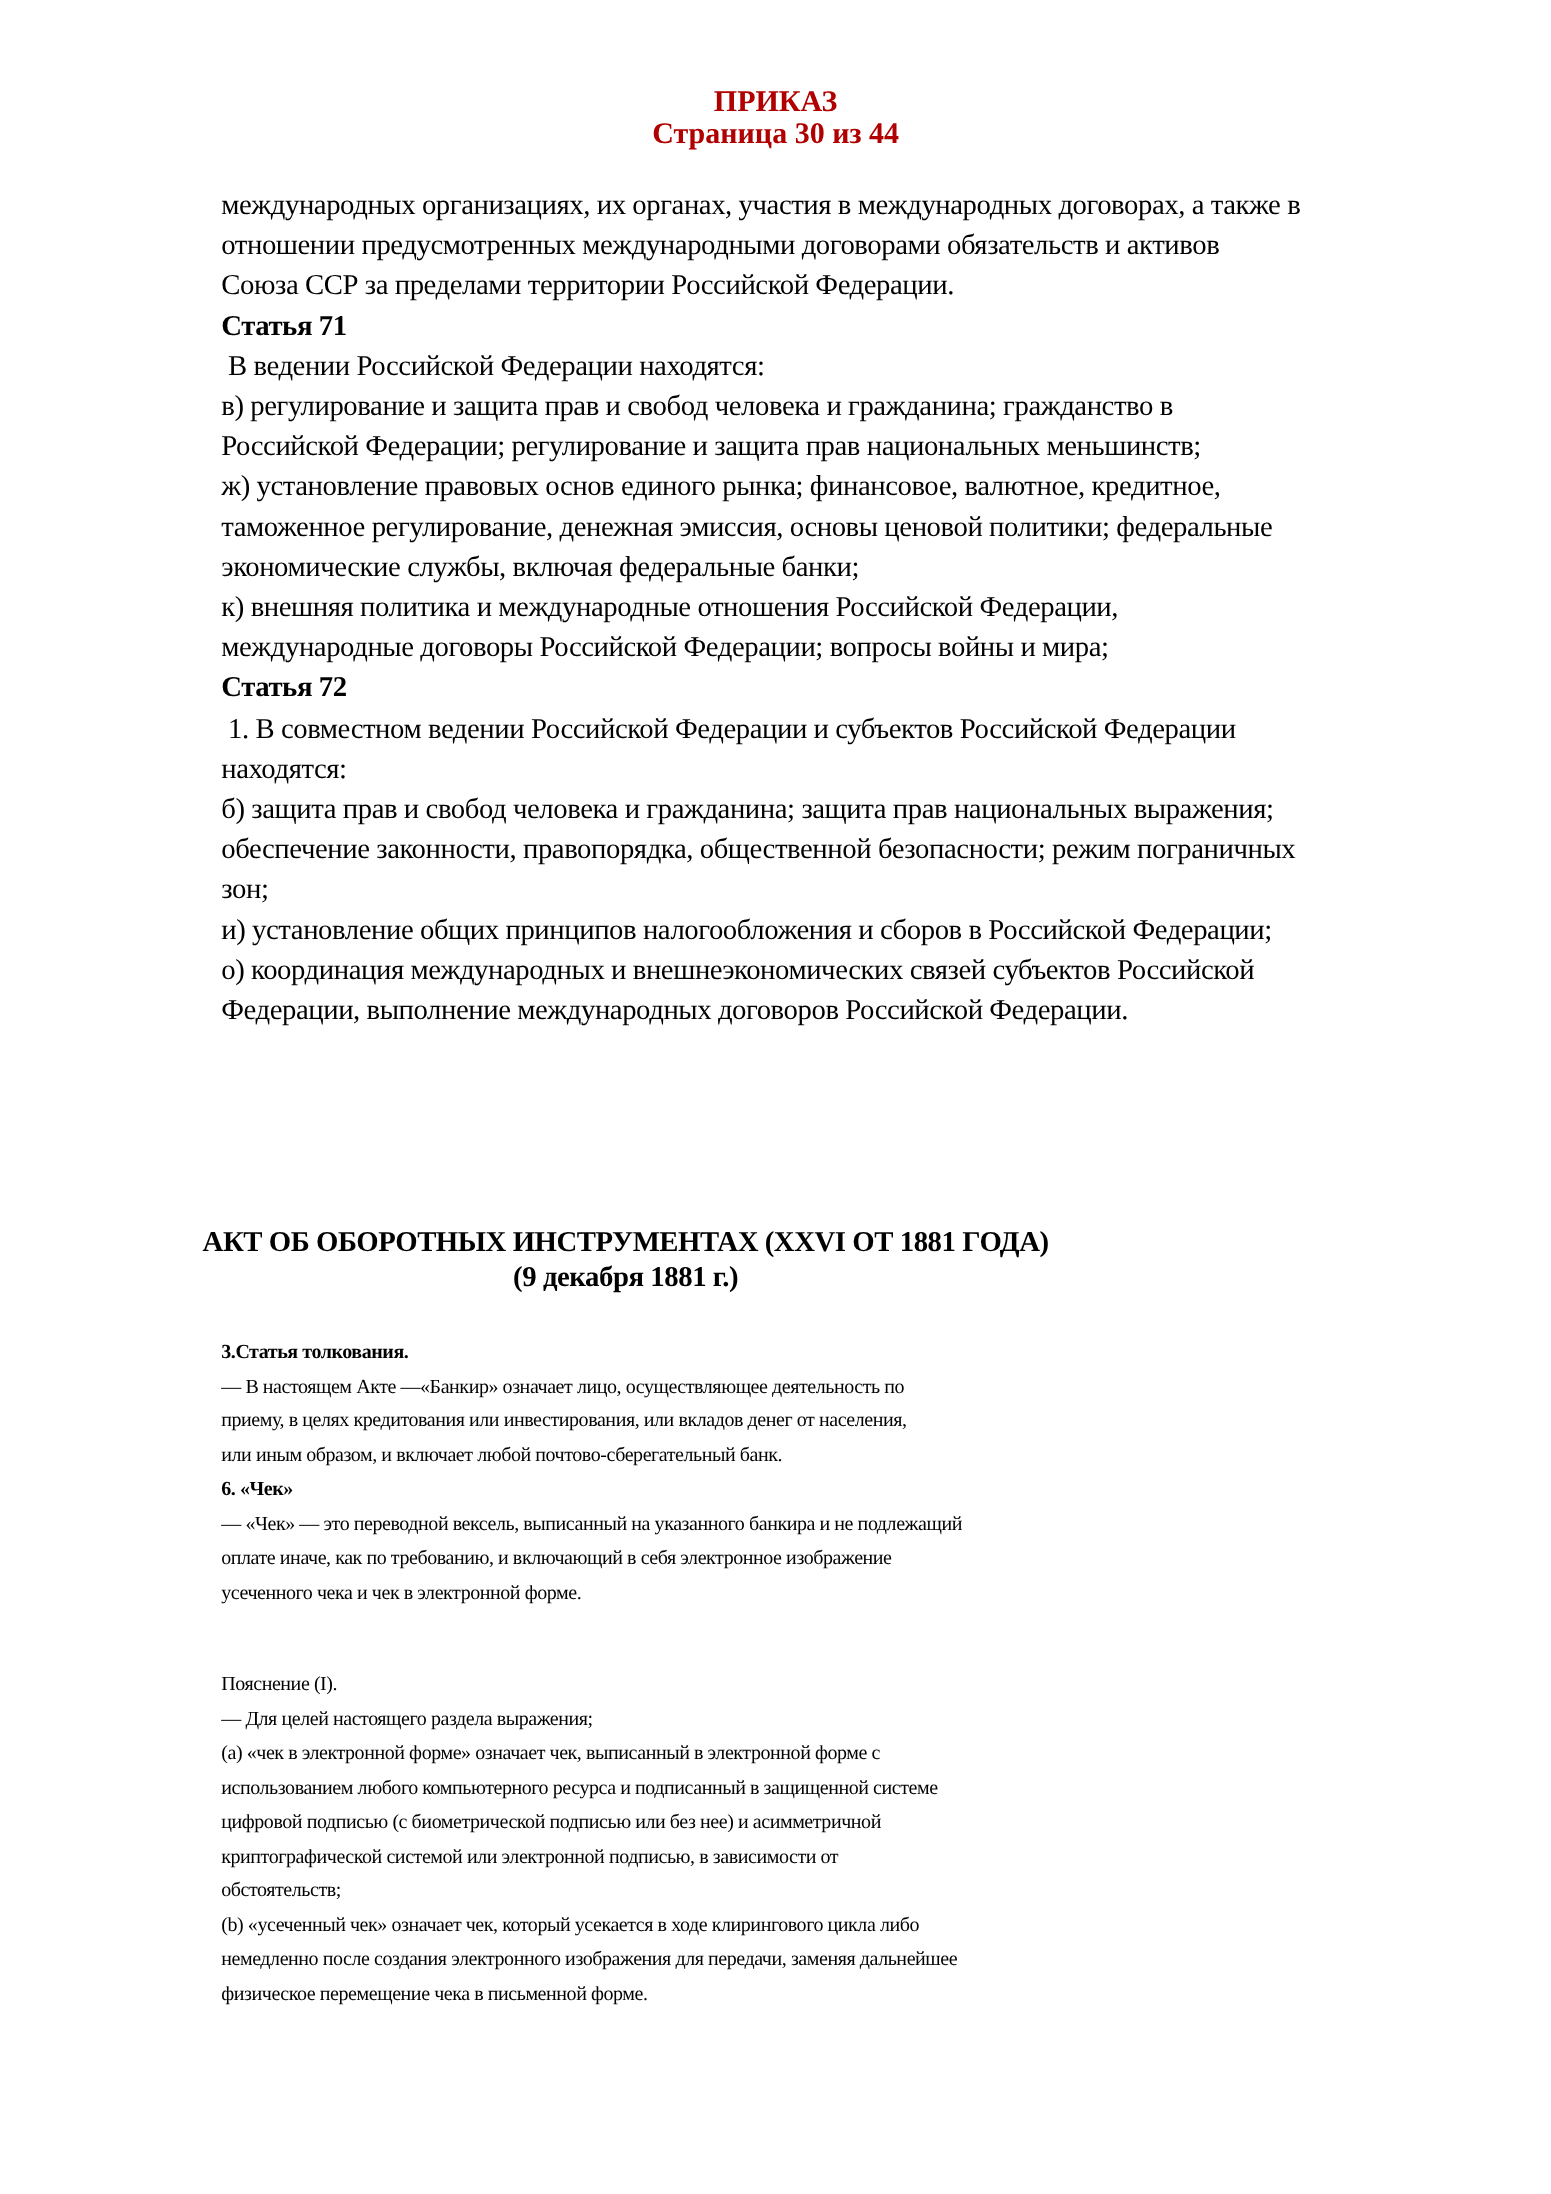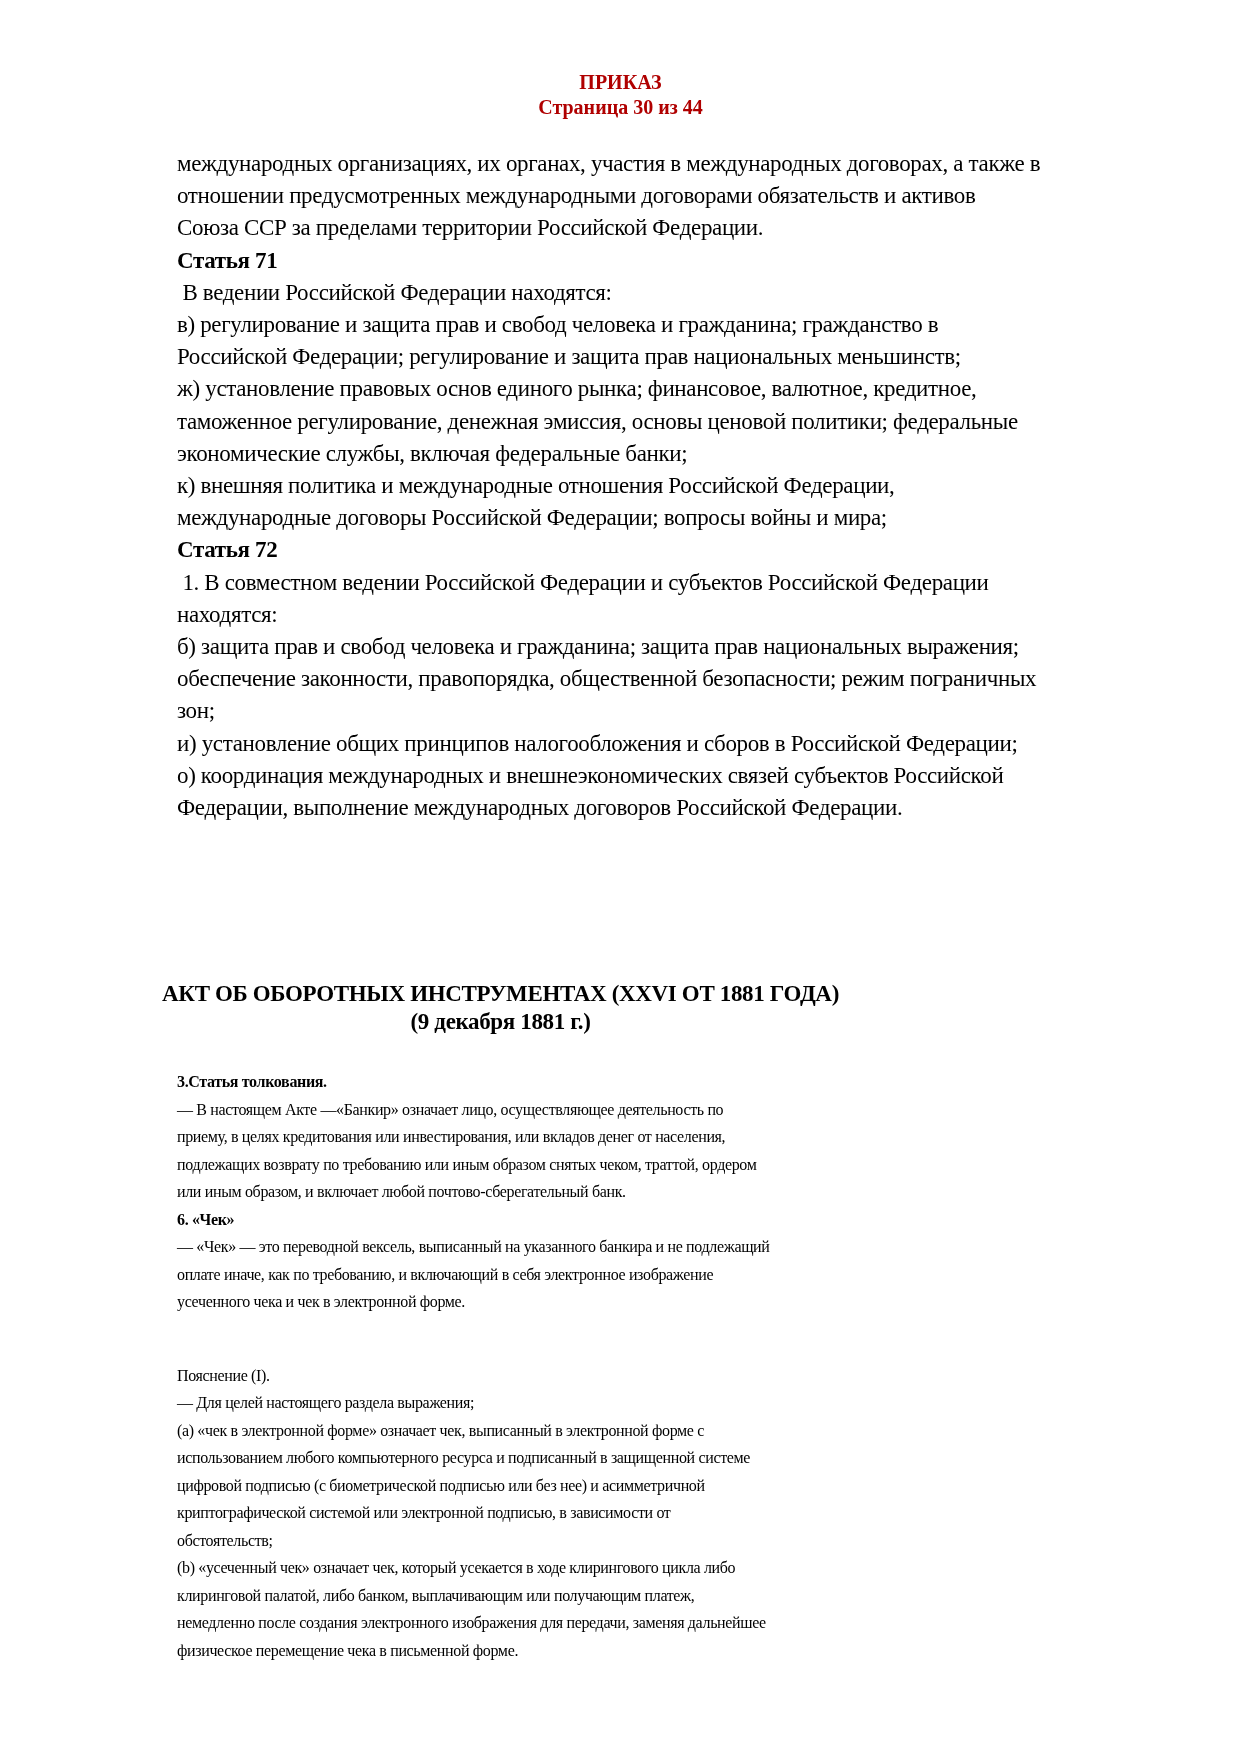--- a/index.html
+++ b/index.html
@@ -1,19 +1,19 @@
 <!DOCTYPE html>
 <html><head>
 <meta charset="utf-8">
 <style>
   html, body { margin: 0; padding: 0; background: #ffffff; }
   body { width: 1241px; height: 1755px; position: relative; overflow: hidden;
          font-family: "Liberation Serif", "DejaVu Serif", serif; color: #000; }
   .header { position: absolute; top: 70px; left: 0; width: 1241px; text-align: center;
-            color: #b00000; font-weight: bold; font-size: 20px; line-height: 25px; }
+            color: #b00000; font-weight: bold; font-size: 24px; line-height: 25px; }
   .sec1 { position: absolute; top: 148px; left: 177px; width: 990px;
           font-size: 23px; line-height: 32.2px; letter-spacing: -0.35px; }
   .sec1 .line, .sec2 .line { white-space: nowrap; }
   .bold { font-weight: bold; }
   .act-title { position: absolute; top: 980px; left: 0; width: 1001px; text-align: center;
                font-weight: bold; font-size: 23px; line-height: 28px; letter-spacing: -0.35px; }
   .sec2 { position: absolute; top: 1068px; left: 177px; width: 990px;
           font-size: 16px; line-height: 27.5px; letter-spacing: -0.35px; }
 </style>
 </head>
@@ -50,30 +50,28 @@
 
 <div class="act-title">
   <div>АКТ ОБ ОБОРОТНЫХ ИНСТРУМЕНТАХ (XXVI ОТ 1881 ГОДА)</div>
   <div>(9 декабря 1881 г.)</div>
 </div>
 
 <div class="sec2" id="sec2">
     <div class="line bold" style="white-space: pre;">3.Статья толкования.</div>
     <div class="line" style="white-space: pre;">— В настоящем Акте —«Банкир» означает лицо, осуществляющее деятельность по</div>
     <div class="line" style="white-space: pre;">приему, в целях кредитования или инвестирования, или вкладов денег от населения,</div>
-    <div class="line" style="white-space: pre;">подлежащих возврату по требованию или иным образом снятых чеком, траттой, ордером</div>
     <div class="line" style="white-space: pre;">или иным образом, и включает любой почтово-сберегательный банк.</div>
     <div class="line bold" style="white-space: pre;">6. «Чек»</div>
     <div class="line" style="white-space: pre;">— «Чек» — это переводной вексель, выписанный на указанного банкира и не подлежащий</div>
     <div class="line" style="white-space: pre;">оплате иначе, как по требованию, и включающий в себя электронное изображение</div>
     <div class="line" style="white-space: pre;">усеченного чека и чек в электронной форме.</div>
     <div class="line" style="white-space: pre; margin-top: 46px;">Пояснение (I).</div>
     <div class="line" style="white-space: pre;">— Для целей настоящего раздела выражения;</div>
     <div class="line" style="white-space: pre;">(а) «чек в электронной форме» означает чек, выписанный в электронной форме с</div>
     <div class="line" style="white-space: pre;">использованием любого компьютерного ресурса и подписанный в защищенной системе</div>
     <div class="line" style="white-space: pre;">цифровой подписью (с биометрической подписью или без нее) и асимметричной</div>
     <div class="line" style="white-space: pre;">криптографической системой или электронной подписью, в зависимости от</div>
     <div class="line" style="white-space: pre;">обстоятельств;</div>
     <div class="line" style="white-space: pre;">(b) «усеченный чек» означает чек, который усекается в ходе клирингового цикла либо</div>
-    <div class="line" style="white-space: pre;">клиринговой палатой, либо банком, выплачивающим или получающим платеж,</div>
     <div class="line" style="white-space: pre;">немедленно после создания электронного изображения для передачи, заменяя дальнейшее</div>
     <div class="line" style="white-space: pre;">физическое перемещение чека в письменной форме.</div>
   </div>
 
 </body></html>

